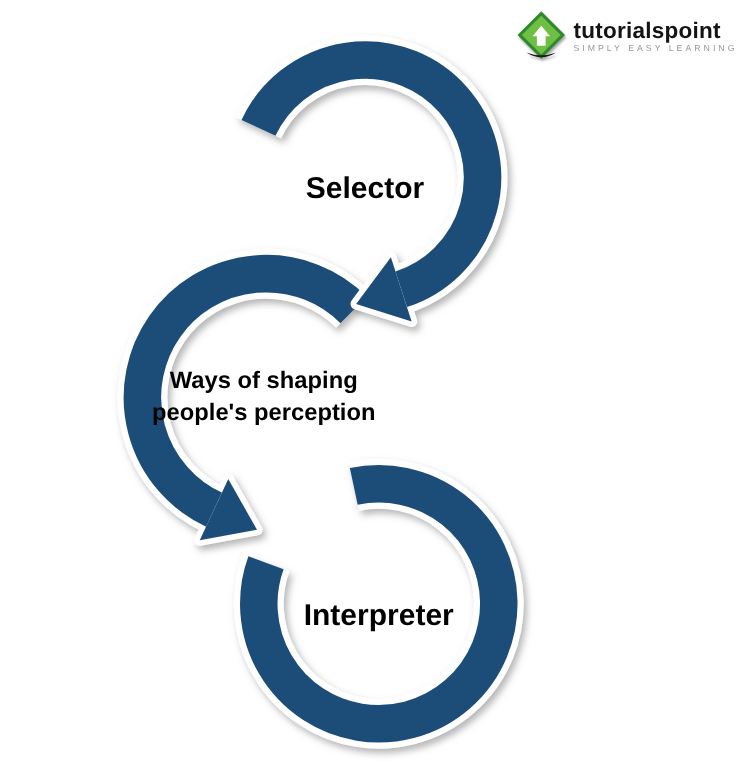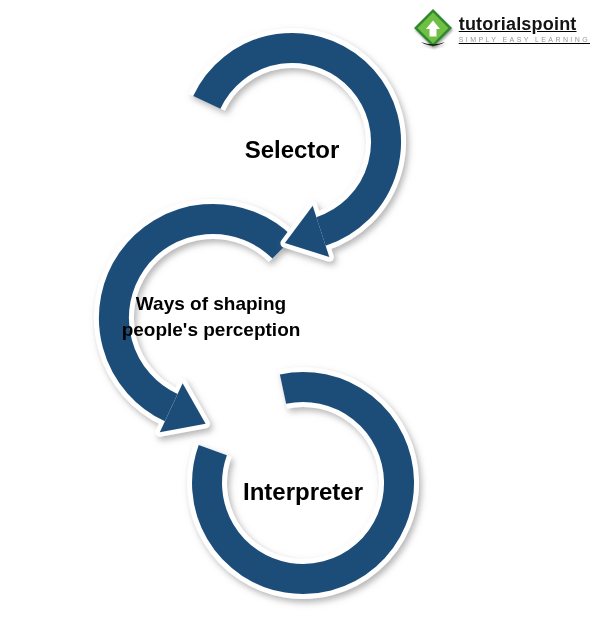--- a/index.html
+++ b/index.html
@@ -52,21 +52,20 @@
     text-anchor: middle;
   }
   
   .logo {
     position: absolute;
     top: 8px;
     right: 10px;
     display: flex;
     align-items: center;
     gap: 6px;
-    text-decoration: underline;
   }
   .logo-icon {
     width: 40px;
     height: 40px;
     filter: drop-shadow(1px 2px 1px rgba(0,0,0,0.35));
   }
   .logo-text-block {
     display: flex;
     flex-direction: column;
     justify-content: center;

